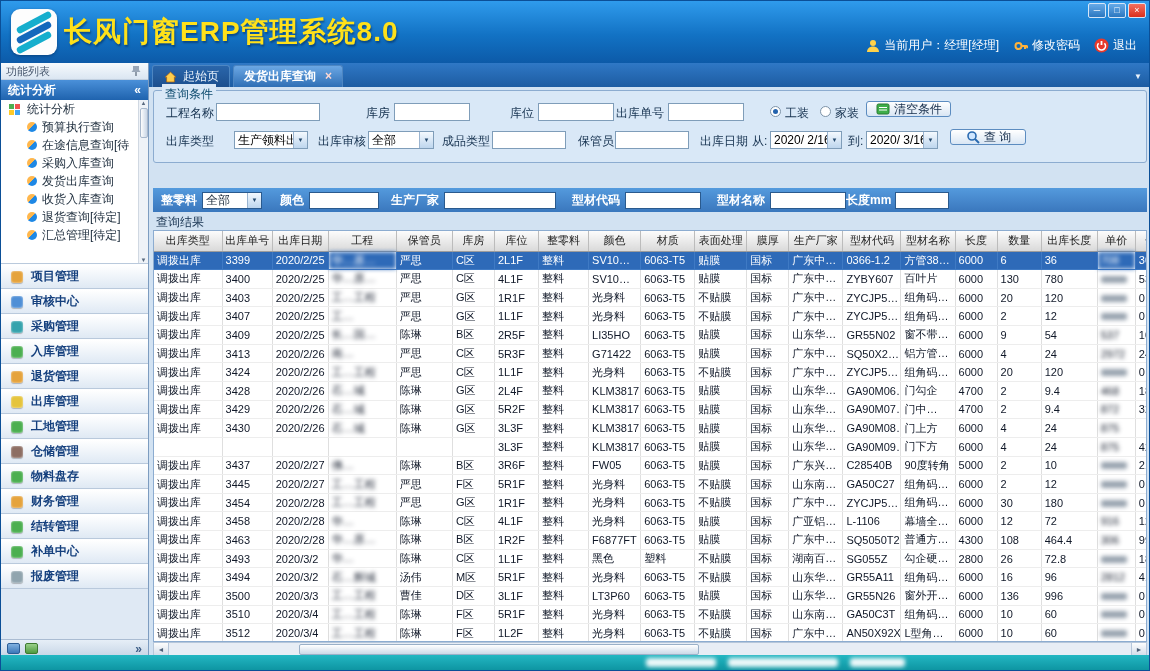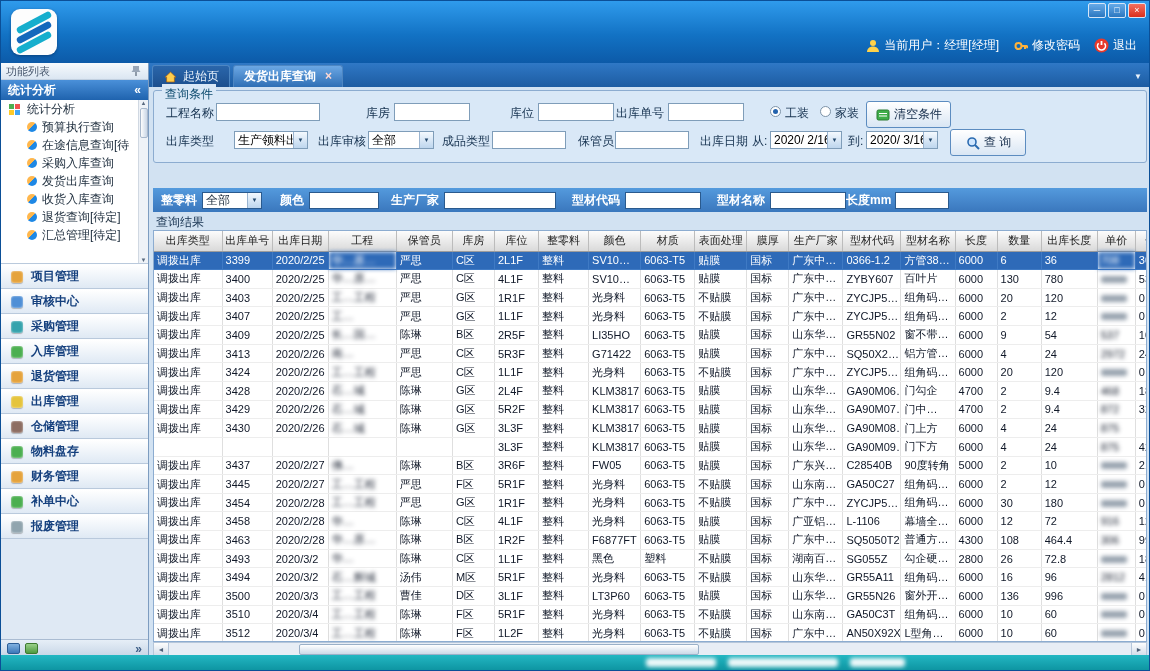--- a/index.html
+++ b/index.html
@@ -67,21 +67,21 @@
 .gb{position:absolute;left:4px;top:27px;width:994px;height:73px;border:1px solid #8cacd0;border-radius:3px;background:#d9e8f7}
 .gb-title{position:absolute;left:8px;top:-7px;padding:2px 3px;background:#d9e8f7;font-size:12px;color:#0c4a6e}
 .ql{position:absolute;font-size:12px;color:#14304e;white-space:nowrap}
 .qi{position:absolute;height:18px;border:1px solid #7f9db9;background:#fff;font-size:12px;padding:0 3px;font-family:inherit}
 .combo{position:absolute;height:18px;border:1px solid #7f9db9;background:#fff;display:flex;align-items:center;cursor:pointer}
 .cv{flex:1;font-size:12px;padding:0 3px;white-space:nowrap;overflow:hidden}
 .carr{flex:0 0 14px;height:100%;display:flex;align-items:center;justify-content:center;font-size:6px;color:#24496e;
   background:linear-gradient(#f4f9fe,#bed6ee);border-left:1px solid #9ab4d0}
 .radio{position:absolute;width:11px;height:11px;border:1px solid #7d93a8;border-radius:50%;background:#fff;cursor:pointer}
 .radio.on::after{content:"";position:absolute;left:2px;top:2px;width:5px;height:5px;border-radius:50%;background:#2463ad}
-.btn{position:absolute;display:flex;align-items:center;gap:4px;height:27px;padding:0 8px;
+.btn{position:absolute;display:flex;align-items:center;gap:4px;height:16px;padding:0 8px;
   background:linear-gradient(#ffffff,#d9e6f4);border:1px solid #5c8cc0;border-radius:3px;font-size:12px;
   color:#142c4a;font-family:inherit;cursor:pointer;white-space:nowrap}
 
 .mtabs{position:absolute;left:4px;top:103px;width:994px;height:22px;background:linear-gradient(#3c5f9e,#15305e);display:flex}
 .mtab{padding:0 14px;line-height:22px;font-size:12px;font-weight:bold;color:#fff;
   border-right:1px solid rgba(160,190,230,.4);cursor:pointer;white-space:nowrap}
 .mtab.active{background:linear-gradient(#5e86c6,#24437c)}
 
 .frow{position:absolute;left:4px;top:125px;width:994px;height:24px;
   background:linear-gradient(#549add,#3a77bd);display:flex;align-items:center;font-size:12px;color:#fff;font-weight:bold}
@@ -121,20 +121,21 @@
 <body>
 
 <div class="window">
 
   <div class="titlebar">
     <div class="logo">
         <i></i>
         <i></i>
         <i></i>
       </div>
+    <div class="app-title">长风门窗ERP管理系统8.0</div>
     <div class="winctrls">
       <div class="winbtn">─</div>
       <div class="winbtn">□</div>
       <div class="winbtn close">×</div>
     </div>
     <div class="userbar">
       <span class="grp">
         <span class="ic">
           <svg width="14" height="14">
               <circle cx="7" cy="4" r="3" fill="#ffd24a"></circle>
@@ -246,30 +247,38 @@
         </div>
         <div class="menu-item">
           <span class="mico" style="background: rgb(229, 163, 60);"></span>
           <span>退货管理</span>
         </div>
         <div class="menu-item">
           <span class="mico" style="background: rgb(229, 196, 60);"></span>
           <span>出库管理</span>
         </div>
         <div class="menu-item">
+          <span class="mico" style="background: rgb(76, 175, 80);"></span>
+          <span>工地管理</span>
+        </div>
+        <div class="menu-item">
           <span class="mico" style="background: rgb(141, 110, 99);"></span>
           <span>仓储管理</span>
         </div>
         <div class="menu-item">
           <span class="mico" style="background: rgb(76, 175, 80);"></span>
           <span>物料盘存</span>
         </div>
         <div class="menu-item">
           <span class="mico" style="background: rgb(229, 163, 60);"></span>
           <span>财务管理</span>
+        </div>
+        <div class="menu-item">
+          <span class="mico" style="background: rgb(76, 175, 80);"></span>
+          <span>结转管理</span>
         </div>
         <div class="menu-item">
           <span class="mico" style="background: rgb(76, 175, 80);"></span>
           <span>补单中心</span>
         </div>
         <div class="menu-item">
           <span class="mico" style="background: rgb(144, 164, 174);"></span>
           <span>报废管理</span>
         </div>
       </div>

